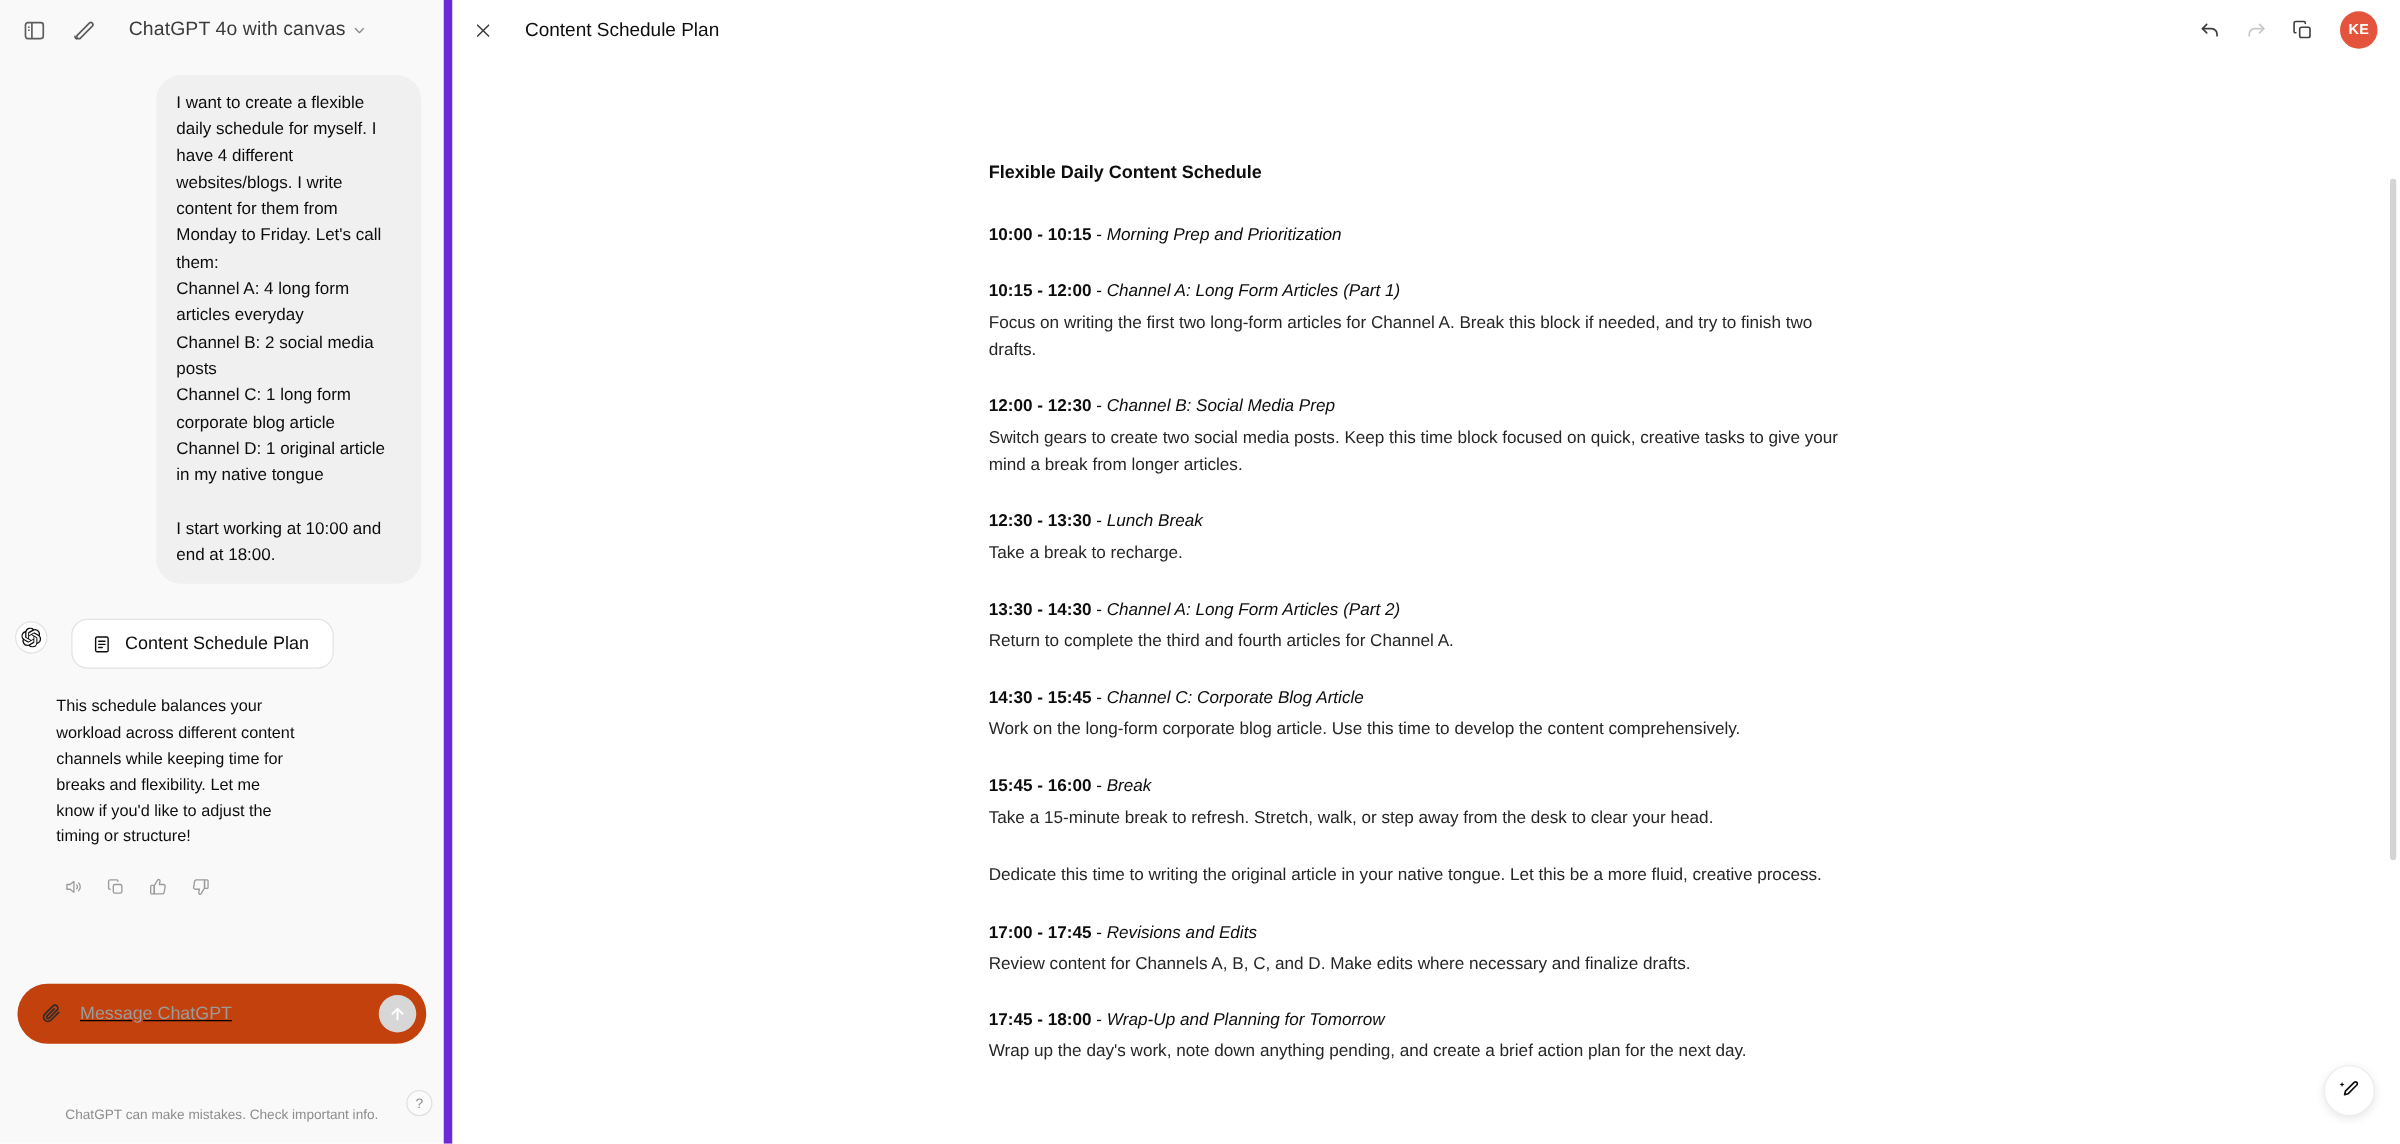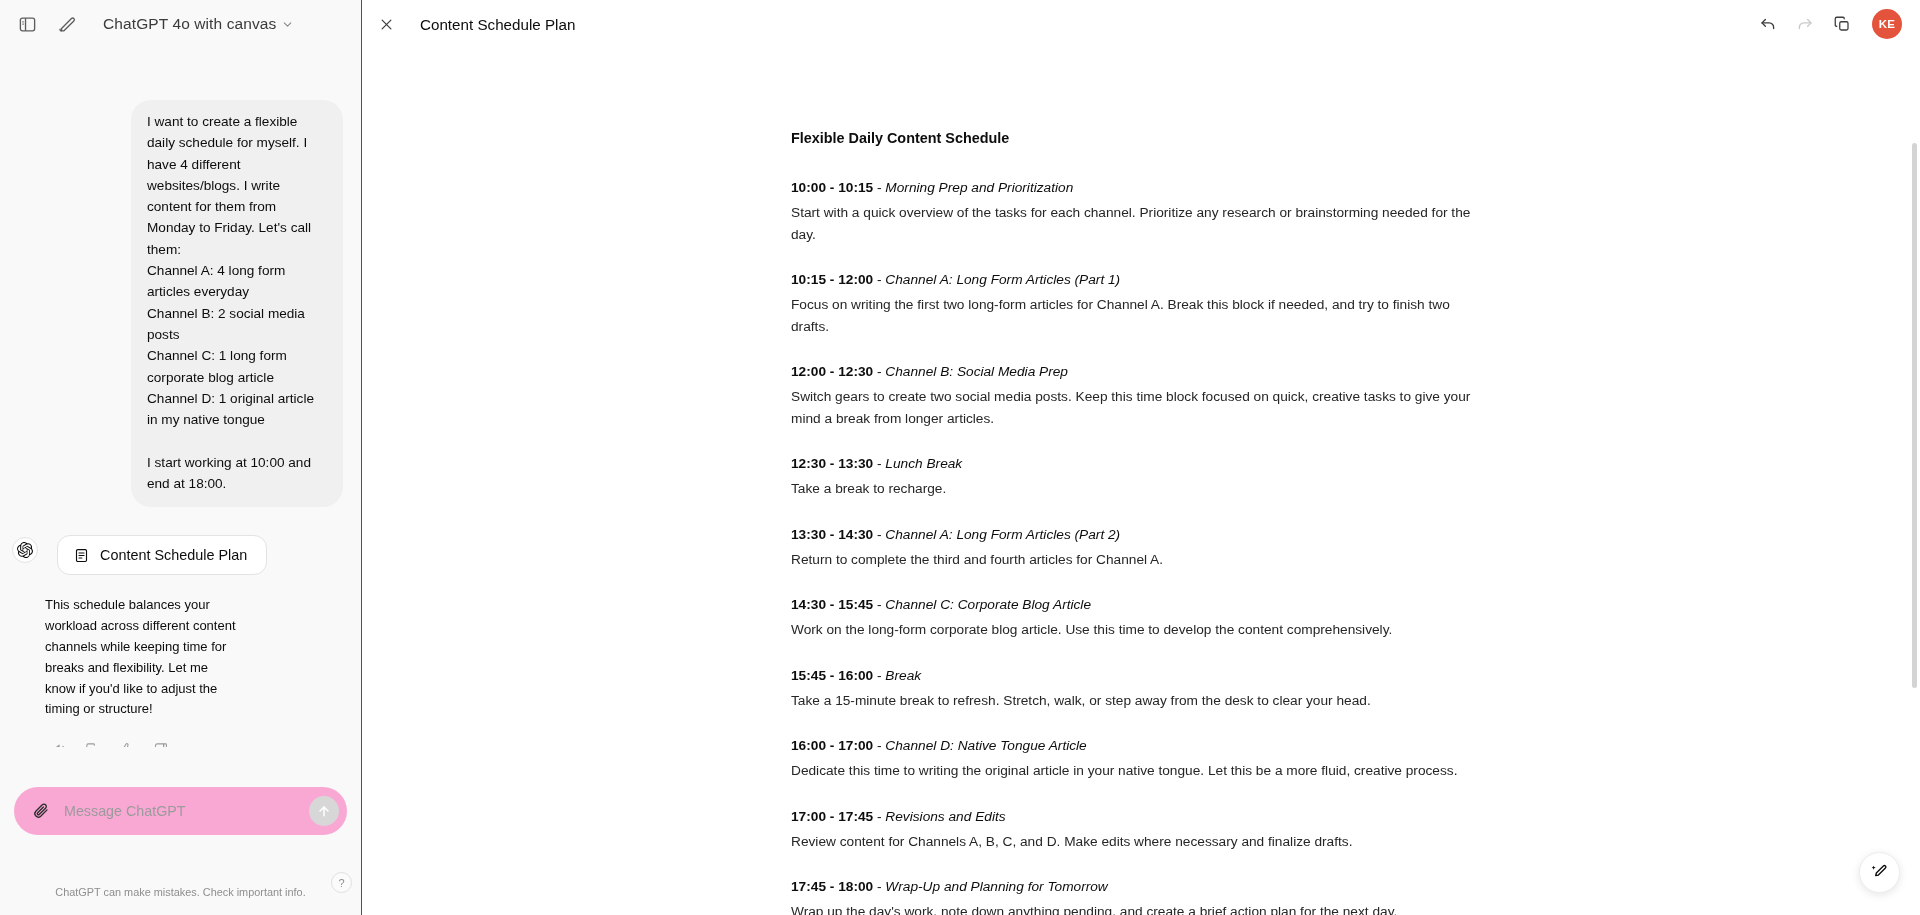--- a/index.html
+++ b/index.html
@@ -14,25 +14,24 @@
     width: 1920px; height: 915px;
     display: flex;
   }
 
   
   .chat-pane {
     position: relative;
     width: 362px;
     height: 915px;
     background: #f9f9f9;
-    border-right: 1px solid #6d28d9;
+    border-right: 7px solid #6d28d9;
     display: flex;
     flex-direction: column;
     flex: 0 0 362px;
-    gap: 40px;
   }
   .chat-topbar {
     height: 48px;
     display: flex;
     align-items: center;
     gap: 6px;
     padding: 0 10px 0 10px;
     flex: 0 0 48px;
   }
   .icon-btn {
@@ -129,25 +128,26 @@
 
   
   .composer-wrap {
     flex: 0 0 auto;
     padding: 0 14px 8px 14px;
     position: relative;
   }
   .composer {
     display: flex;
     align-items: center;
-    background: #f9a8d4;
+    background: #c2410c;
     border-radius: 26px;
     height: 48px;
     padding: 0 8px 0 12px;
     gap: 8px;
+    text-decoration: underline;
   }
   .clip-btn {
     width: 30px; height: 30px;
     display: flex; align-items: center; justify-content: center;
     color: #2d2d2d; cursor: pointer; border-radius: 50%;
     flex: 0 0 30px;
   }
   .msg-input {
     flex: 1 1 auto;
     border: none; outline: none; background: transparent;
@@ -440,21 +440,20 @@
       </div>
       <div class="avatar">KE</div>
     </div>
 
     <div class="doc-scroll">
       <div class="doc">
         <div class="doc-h1">Flexible Daily Content Schedule</div>
         <div id="entries">
             <div class="entry">
               <div class="entry-head"><span class="entry-time">10:00 - 10:15</span><span class="entry-dash"> - </span><span class="entry-title">Morning Prep and Prioritization</span></div>
-              <div class="entry-desc">Start with a quick overview of the tasks for each channel. Prioritize any research or brainstorming needed for the day.</div>
             </div>
             <div class="entry">
               <div class="entry-head"><span class="entry-time">10:15 - 12:00</span><span class="entry-dash"> - </span><span class="entry-title">Channel A: Long Form Articles (Part 1)</span></div>
               <div class="entry-desc">Focus on writing the first two long-form articles for Channel A. Break this block if needed, and try to finish two drafts.</div>
             </div>
             <div class="entry">
               <div class="entry-head"><span class="entry-time">12:00 - 12:30</span><span class="entry-dash"> - </span><span class="entry-title">Channel B: Social Media Prep</span></div>
               <div class="entry-desc">Switch gears to create two social media posts. Keep this time block focused on quick, creative tasks to give your mind a break from longer articles.</div>
             </div>
             <div class="entry">
@@ -467,21 +466,20 @@
             </div>
             <div class="entry">
               <div class="entry-head"><span class="entry-time">14:30 - 15:45</span><span class="entry-dash"> - </span><span class="entry-title">Channel C: Corporate Blog Article</span></div>
               <div class="entry-desc">Work on the long-form corporate blog article. Use this time to develop the content comprehensively.</div>
             </div>
             <div class="entry">
               <div class="entry-head"><span class="entry-time">15:45 - 16:00</span><span class="entry-dash"> - </span><span class="entry-title">Break</span></div>
               <div class="entry-desc">Take a 15-minute break to refresh. Stretch, walk, or step away from the desk to clear your head.</div>
             </div>
             <div class="entry">
-              <div class="entry-head"><span class="entry-time">16:00 - 17:00</span><span class="entry-dash"> - </span><span class="entry-title">Channel D: Native Tongue Article</span></div>
               <div class="entry-desc">Dedicate this time to writing the original article in your native tongue. Let this be a more fluid, creative process.</div>
             </div>
             <div class="entry">
               <div class="entry-head"><span class="entry-time">17:00 - 17:45</span><span class="entry-dash"> - </span><span class="entry-title">Revisions and Edits</span></div>
               <div class="entry-desc">Review content for Channels A, B, C, and D. Make edits where necessary and finalize drafts.</div>
             </div>
             <div class="entry">
               <div class="entry-head"><span class="entry-time">17:45 - 18:00</span><span class="entry-dash"> - </span><span class="entry-title">Wrap-Up and Planning for Tomorrow</span></div>
               <div class="entry-desc">Wrap up the day's work, note down anything pending, and create a brief action plan for the next day.</div>
             </div>

